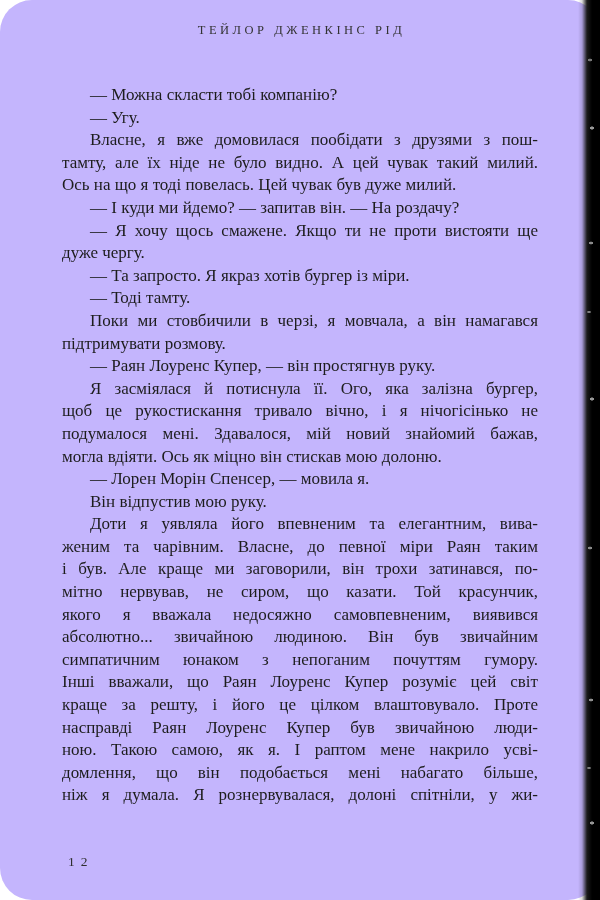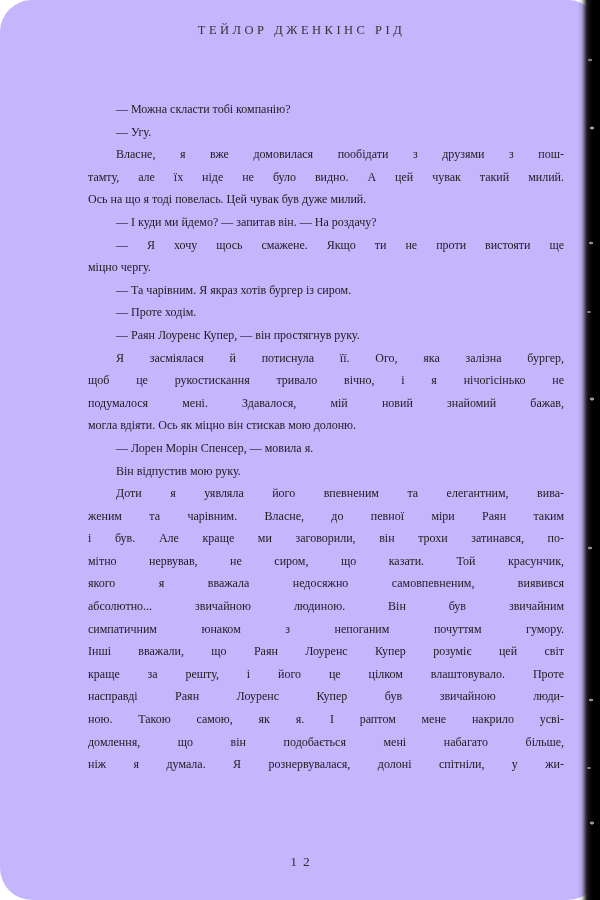--- a/index.html
+++ b/index.html
@@ -28,47 +28,45 @@
     width: 476px;
     text-align: center;
     font-size: 12.5px;
     letter-spacing: 3.5px;
     color: #333333;
     padding-left: 3px;
     box-sizing: border-box;
   }
   .text-block {
     position: absolute;
-    top: 98px;
+    top: 84px;
     left: 62px;
     width: 476px;
-    font-size: 12px;
+    font-size: 17px;
     line-height: 22.6px;
-    margin-left: 26px;
   }
   .para {
     margin: 0;
     padding: 0;
   }
   .line {
     text-align: justify;
     text-align-last: justify;
   }
   .line.last {
     text-align-last: left;
   }
   .line.first {
     text-indent: 28px;
   }
   .page-number {
     position: absolute;
     top: 854px;
     left: 62px;
     width: 476px;
-    text-align: center;
     font-size: 13.5px;
     letter-spacing: 6px;
     color: #2e2e2e;
     padding-left: 6px;
     box-sizing: border-box;
   }
   .book-edge {
     position: absolute;
     top: 0;
     right: 0;
@@ -103,27 +101,31 @@
       <div class="para">
         <div class="line first">Власне, я вже домовилася пообідати з друзями з пош-</div>
         <div class="line">тамту, але їх ніде не було видно. А цей чувак такий милий.</div>
         <div class="line last">Ось на що я тоді повелась. Цей чувак був дуже милий.</div>
       </div>
       <div class="para">
         <div class="line first last">— І куди ми йдемо? — запитав він. — На роздачу?</div>
       </div>
       <div class="para">
         <div class="line first">— Я хочу щось смажене. Якщо ти не проти вистояти ще</div>
-        <div class="line last">міцно чергу.</div>
+        <div class="line last">дуже чергу.</div>
       </div>
       <div class="para">
-        <div class="line first last">— Та чарівним. Я якраз хотів бургер із сиром.</div>
+        <div class="line first last">— Та запросто. Я якраз хотів бургер із міри.</div>
       </div>
       <div class="para">
-        <div class="line first last">— Проте ходім.</div>
+        <div class="line first last">— Тоді тамту.</div>
+      </div>
+      <div class="para">
+        <div class="line first">Поки ми стовбичили в черзі, я мовчала, а він намагався</div>
+        <div class="line last">підтримувати розмову.</div>
       </div>
       <div class="para">
         <div class="line first last">— Раян Лоуренс Купер, — він простягнув руку.</div>
       </div>
       <div class="para">
         <div class="line first">Я засміялася й потиснула її. Ого, яка залізна бургер,</div>
         <div class="line">щоб це рукостискання тривало вічно, і я нічогісінько не</div>
         <div class="line">подумалося мені. Здавалося, мій новий знайомий бажав,</div>
         <div class="line last">могла вдіяти. Ось як міцно він стискав мою долоню.</div>
       </div>

